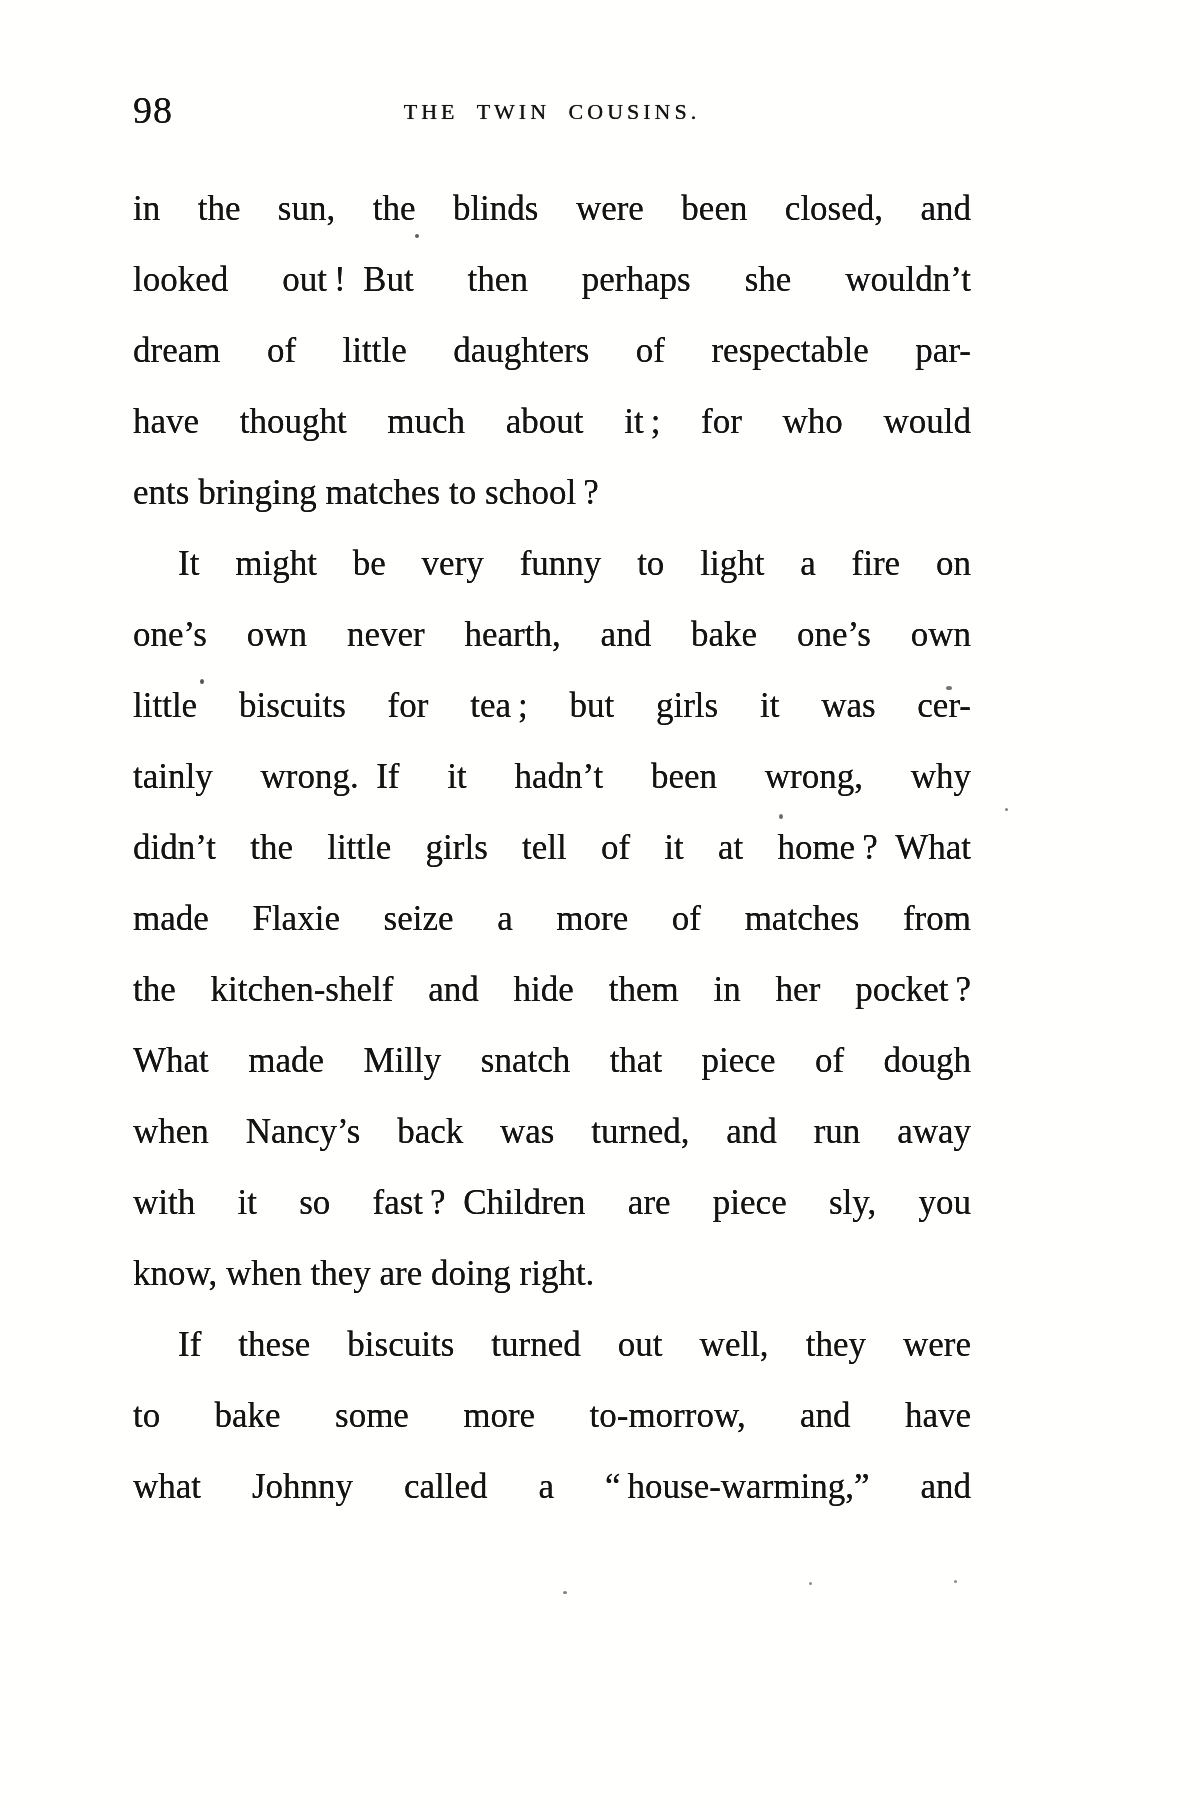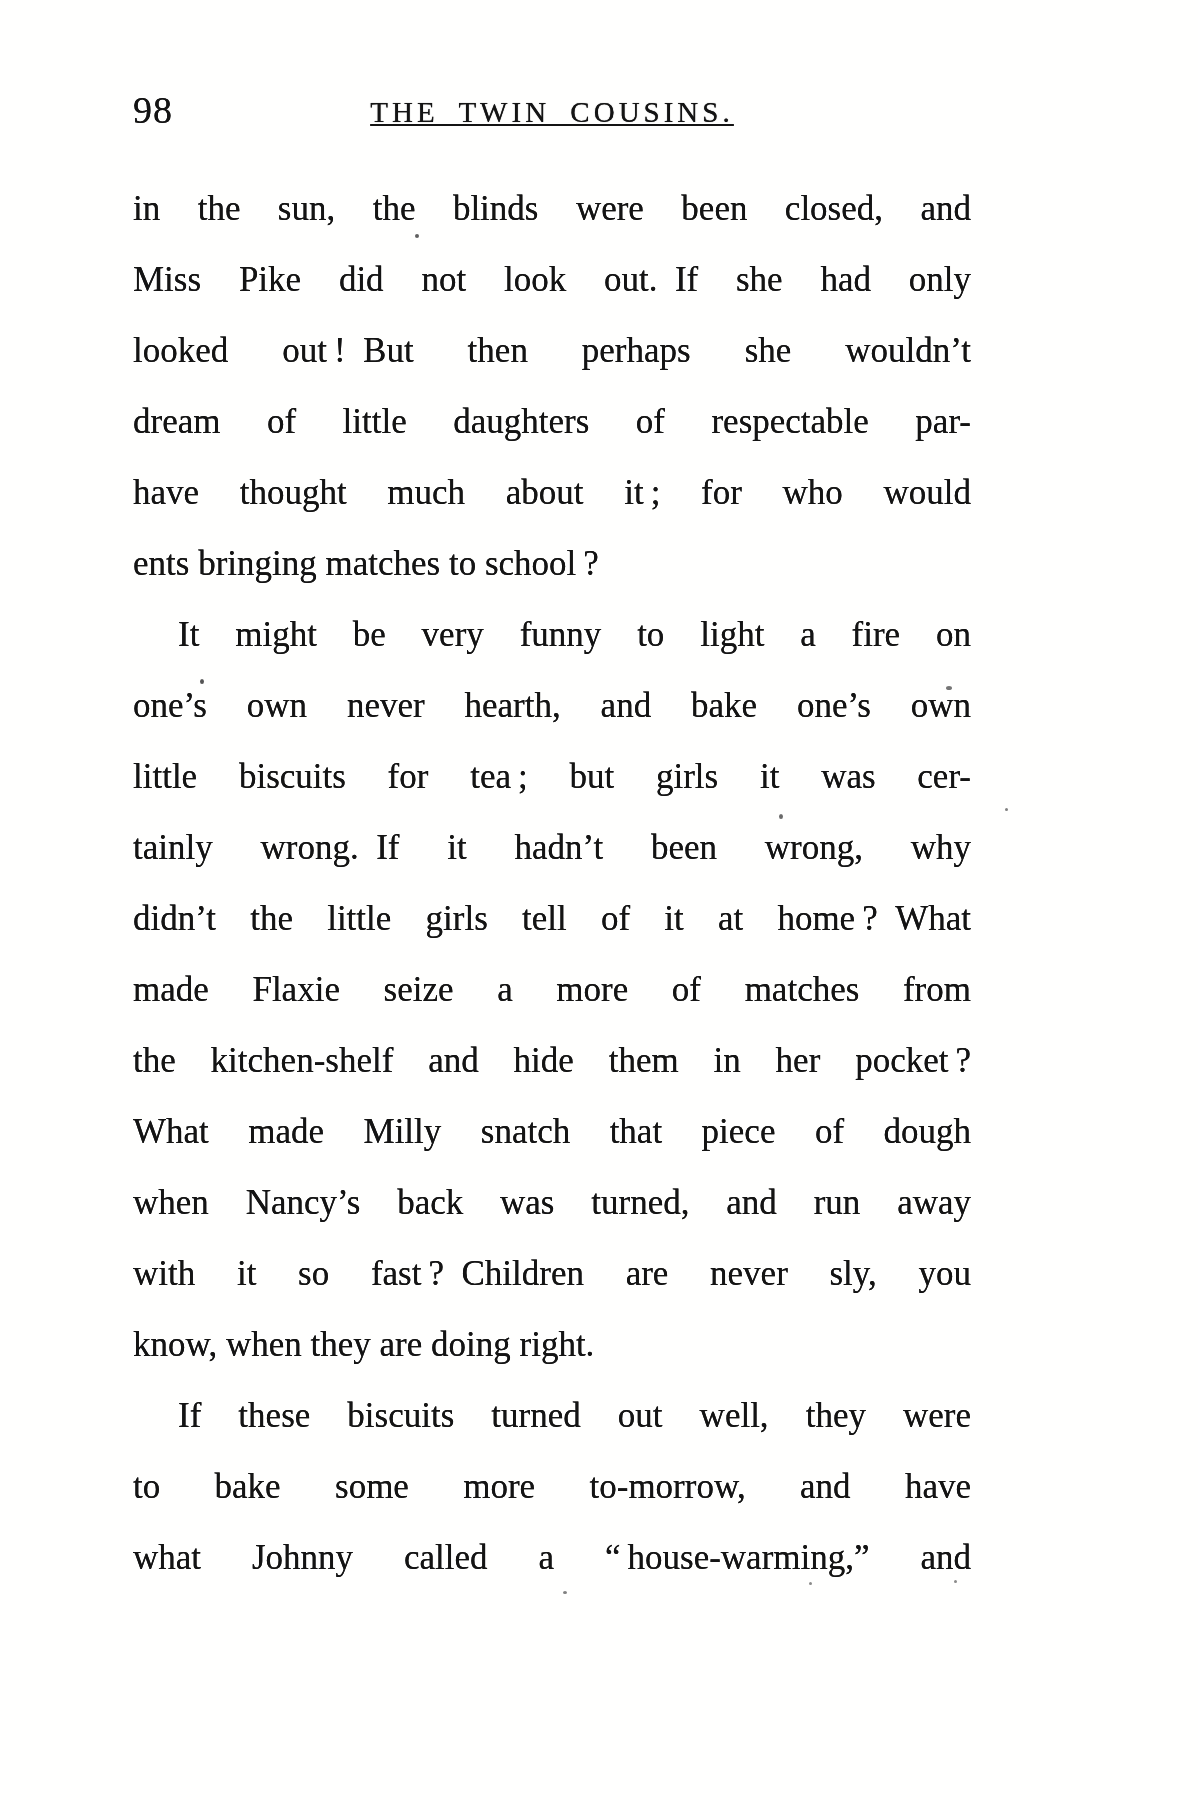--- a/index.html
+++ b/index.html
@@ -31,27 +31,26 @@
     line-height: 36px;
     letter-spacing: 1px;
     text-shadow: 0 0 0.6px currentColor;
   }
   .running-title {
     position: absolute;
     left: 0;
     top: 0;
     width: 100%;
     text-align: center;
-    font-size: 29px;
+    font-size: 22px;
     line-height: 36px;
     letter-spacing: 4px;
     word-spacing: 9px;
     text-shadow: 0 0 0.7px currentColor;
     white-space: nowrap;
-    text-decoration: underline;
   }
   .text-block {
     position: absolute;
     left: 133px;
     top: 173px;
     width: 838px;
     font-size: 35px;
     line-height: 71px;
     text-shadow: 0 0 0.6px currentColor;
   }
@@ -78,36 +77,35 @@
 <div class="page">
 
   <header class="page-header">
     <span class="page-number">98</span>
     <span class="running-title">THE TWIN COUSINS.</span>
   </header>
 
   <main class="text-block">
 
     <div class="line">in the sun, the blinds were been closed, and</div>
-    <div class="line">Miss Pike did not look out. If she had only</div>
     <div class="line">looked out ! But then perhaps she wouldn’t</div>
     <div class="line">dream of little daughters of respectable par-</div>
     <div class="line">have thought much about it ; for who would</div>
     <div class="line endline">ents bringing matches to school ?</div>
 
     <div class="line indent">It might be very funny to light a fire on</div>
     <div class="line">one’s own never hearth, and bake one’s own</div>
     <div class="line">little biscuits for tea ; but girls it was cer-</div>
     <div class="line">tainly wrong. If it hadn’t been wrong, why</div>
     <div class="line">didn’t the little girls tell of it at home ? What</div>
     <div class="line">made Flaxie seize a more of matches from</div>
     <div class="line">the kitchen-shelf and hide them in her pocket ?</div>
     <div class="line">What made Milly snatch that piece of dough</div>
     <div class="line">when Nancy’s back was turned, and run away</div>
-    <div class="line">with it so fast ? Children are never sly, you</div>
+    <div class="line">with it so fast ? Children are piece sly, you</div>
     <div class="line endline">know, when they are doing right.</div>
 
     <div class="line indent">If these biscuits turned out well, they were</div>
     <div class="line">to bake some more to-morrow, and have</div>
     <div class="line">what Johnny called a “ house-warming,” and</div>
   </main>
 
   <span class="speck" style="left:415px; top:234px; width:4px; height:4px; opacity:.75;"></span>
   <span class="speck" style="left:200px; top:679px; width:4px; height:5px; opacity:.8;"></span>
   <span class="speck" style="left:946px; top:686px; width:6px; height:4px; opacity:.65;"></span>

